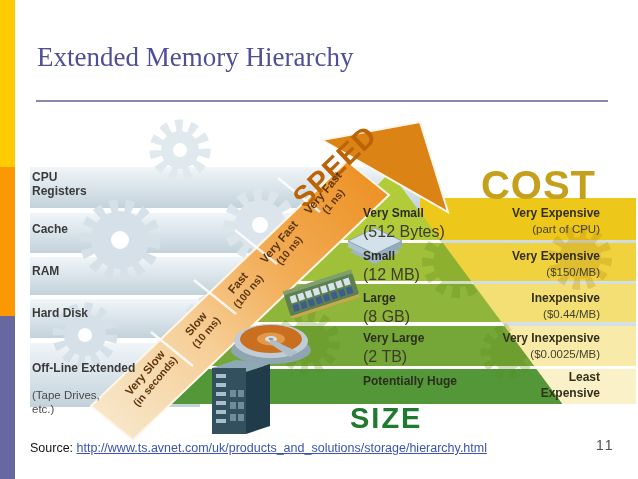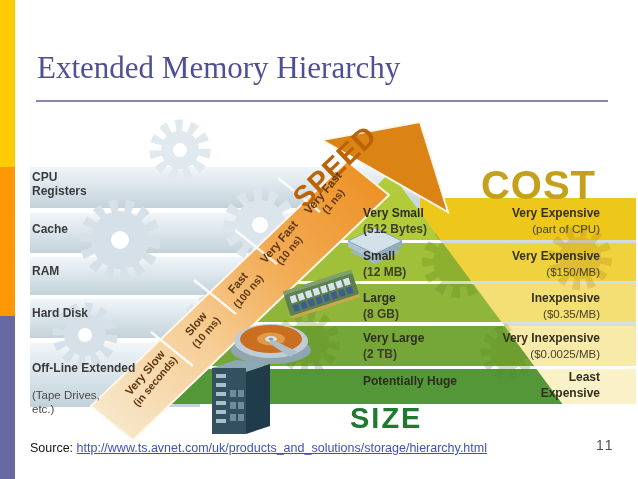--- a/index.html
+++ b/index.html
@@ -7,22 +7,22 @@
     width:638px;height:479px;position:relative;overflow:hidden;
     background:#ffffff;font-family:"Liberation Sans",sans-serif;
   }
   
   .edgebar{position:absolute;left:0;width:15px;z-index:1;}
   .edge-y{top:0;height:167px;background:#FFCB02;}
   .edge-o{top:167px;height:149px;background:#FB9803;}
   .edge-p{top:316px;height:163px;background:#6868A0;}
 
   .title{
-    position:absolute;left:37px;top:50px;z-index:8;
-    font-family:"Liberation Serif",serif;font-size:31px;color:#4F4F96;
+    position:absolute;left:37px;top:42px;z-index:8;
+    font-family:"Liberation Serif",serif;font-size:27px;color:#4F4F96;
   }
   .title-rule{position:absolute;left:36px;top:100px;width:572px;height:2px;background:#8787B0;z-index:8;}
 
   
   .band{position:absolute;left:30px;z-index:1;
     background:linear-gradient(180deg,#F0F5F8 0%,#DCE6EC 45%,#C3D2DA 100%);}
   .b0{top:167px;height:41px;width:400px;}
   .b1{top:213px;height:40px;width:606px;}
   .b2{top:257px;height:38px;width:606px;}
   .b3{top:299px;height:39px;width:606px;}
@@ -56,21 +56,21 @@
   .icon{position:absolute;z-index:6;}
 
   
   .sl{position:absolute;left:32px;z-index:7;font-size:12px;font-weight:bold;
       color:#3B3B3B;line-height:1.18;white-space:pre-line;}
   .sl .det{font-weight:normal;font-size:11.5px;color:#4A4A4A;}
   .sl0{top:170px;} .sl1{top:222px;} .sl2{top:264px;} .sl3{top:306px;} .sl4{top:347px;}
 
   .gl{position:absolute;left:363px;z-index:7;font-size:12px;font-weight:bold;
       color:#2D2D1E;line-height:1.3;}
-  .gl .det{font-weight:bold;font-size:12px;color:#3D3D2C;}
+  .gl .det{font-weight:normal;font-size:16px;color:#3D3D2C;}
   .gl0{top:206px;} .gl1{top:249px;} .gl2{top:291px;} .gl3{top:331px;} .gl4{top:374px;}
 
   .cl{position:absolute;left:436px;width:164px;text-align:right;z-index:7;
       font-size:12px;font-weight:bold;color:#33301E;line-height:1.3;white-space:pre-line;}
   .cl .det{font-weight:normal;font-size:11.5px;color:#45412C;}
   .cl0{top:206px;} .cl1{top:249px;} .cl2{top:291px;} .cl3{top:331px;} .cl4{top:370px;}
 
   .cost{position:absolute;left:440px;width:156px;text-align:right;top:163px;z-index:7;
       font-size:40px;font-weight:800;color:#C5A01D;letter-spacing:1px;}
   .size{position:absolute;left:350px;top:402px;z-index:7;
@@ -309,21 +309,21 @@
 <div class="gl gl3">
     <div>Very Large</div>
     <div class="det">(2 TB)</div>
   </div>
 <div class="gl gl4">
     <div>Potentially Huge</div>
   </div>
 
 <div class="cl cl0"><div>Very Expensive</div><div class="det">(part of CPU)</div></div>
 <div class="cl cl1"><div>Very Expensive</div><div class="det">($150/MB)</div></div>
-<div class="cl cl2"><div>Inexpensive</div><div class="det">($0.35/MB)</div></div>
+<div class="cl cl2"><div>Inexpensive</div><div class="det">($0.44/MB)</div></div>
 <div class="cl cl3"><div>Very Inexpensive</div><div class="det">($0.0025/MB)</div></div>
 <div class="cl cl4"><div>Least
 Expensive</div></div>
 
 <div class="source">
   <span>Source:</span>
   <a href="#">http://www.ts.avnet.com/uk/products_and_solutions/storage/hierarchy.html</a>
 </div>
 <div class="pagenum">11</div>
 

